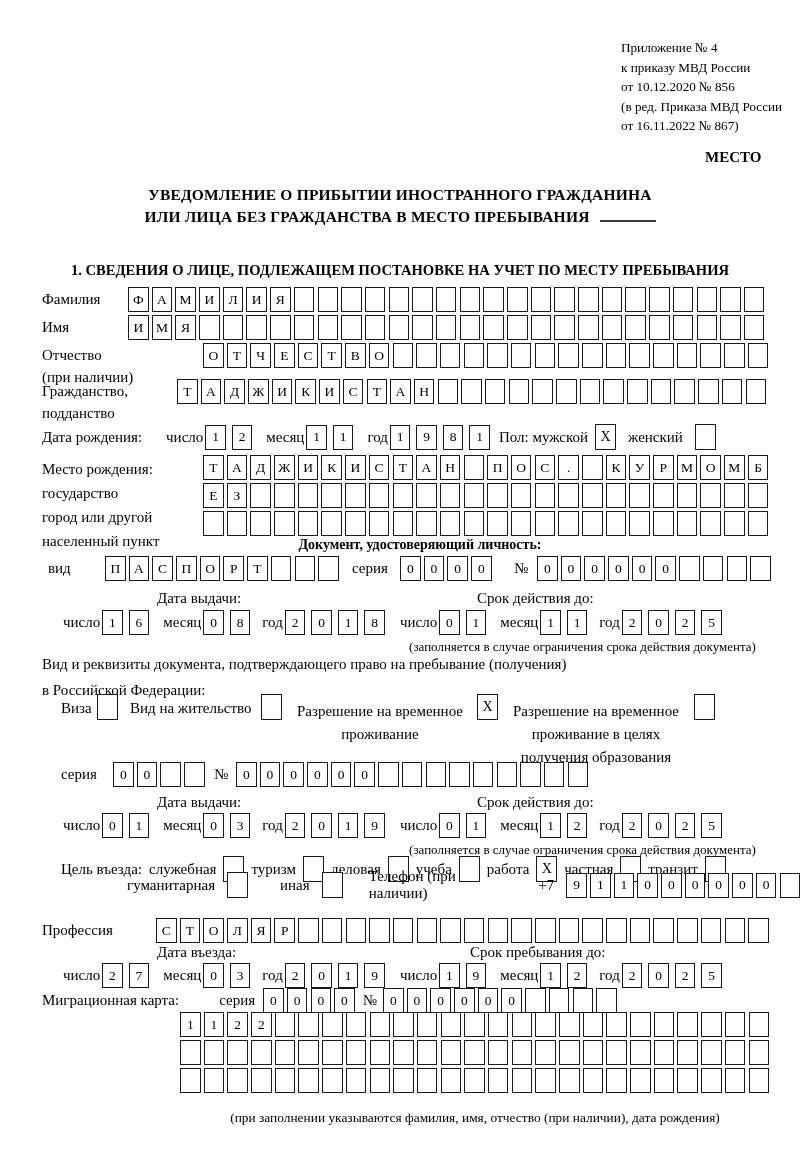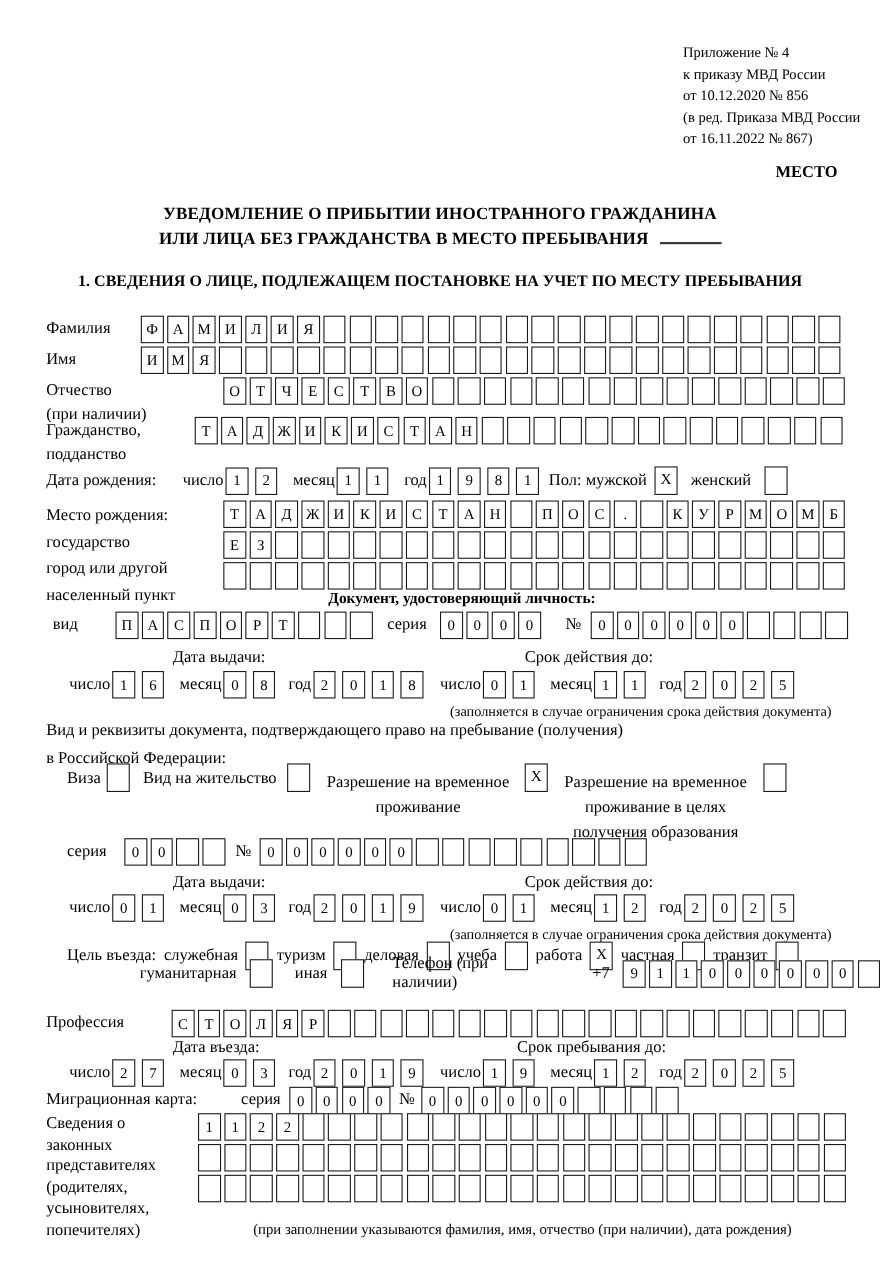--- a/index.html
+++ b/index.html
@@ -3,21 +3,21 @@
 <meta charset="utf-8">
 <style>
   html,body{margin:0;padding:0;background:#fff;}
   .page{position:relative;width:800px;height:1163px;background:#ffffff;overflow:hidden;
         font-family:"Liberation Serif","DejaVu Serif",serif;color:#000;font-size:15px;}
   .abs{position:absolute;}
   .b{font-weight:bold;}
   .hdr{font-size:13.2px;line-height:19.5px;}
   .hdr .gap{margin-top:0;}
   .ttl{text-align:center;font-weight:bold;font-size:15.5px;line-height:22px;letter-spacing:.2px;}
-  .sec{text-align:center;font-weight:bold;font-size:14.6px;}
+  .sec{text-align:center;font-weight:bold;font-size:14.6px;margin-top:14px;}
   .uline{display:inline-block;width:56px;height:14px;border-bottom:2px solid #3a3a3a;margin-left:10px;}
   .cells{display:flex;gap:3.2px;}
   .dcells{display:flex;gap:6px;}
   .cell{box-sizing:border-box;flex:0 0 20.5px;width:20.5px;height:25px;border:1.6px solid #1a1a1a;
         display:flex;align-items:center;justify-content:center;font-size:13.5px;line-height:1;background:#fff;}
   .cbox{box-sizing:border-box;width:21px;height:26px;border:1.7px solid #1a1a1a;display:inline-flex;
         align-items:center;justify-content:center;font-size:14px;flex:0 0 21px;background:#fff;}
   .row{display:flex;align-items:center;}
   .note{font-size:13px;text-align:center;}
   .dlbl{margin-right:2px;}
@@ -454,21 +454,21 @@
     <span>работа</span>
     <span class="cbox">X</span>
     <span>частная</span>
     <span class="cbox"></span>
     <span>транзит</span>
     <span class="cbox"></span>
   </div>
   <div class="abs row" style="left:127px;top:868px;gap:12px;">
     <span>гуманитарная</span>
     <span class="cbox"></span>
-    <span style="margin-left:8px;text-align:right;">иная</span>
+    <span style="margin-left:20px;text-align:right;">иная</span>
     <span class="cbox"></span>
     <span style="margin-left:14px;">Телефон (при наличии)</span>
     <span style="margin-left:22px;">+7</span>
     <span class="cells">
         <span class="cell">9</span>
         <span class="cell">1</span>
         <span class="cell">1</span>
         <span class="cell">0</span>
         <span class="cell">0</span>
         <span class="cell">0</span>
@@ -567,28 +567,20 @@
         <span class="cell">0</span>
         <span class="cell">0</span>
         <span class="cell">0</span>
         <span class="cell"></span>
         <span class="cell"></span>
         <span class="cell"></span>
         <span class="cell"></span>
       </span>
   </div>
 
-  <div class="abs lblcol" style="left:42px;top:1012px;">
-    <div>Сведения о</div>
-    <div>законных</div>
-    <div>представителях</div>
-    <div>(родителях,</div>
-    <div>усыновителях,</div>
-    <div>попечителях)</div>
-  </div>
   <div class="abs cells" style="left:180px;top:1012px;">
       <span class="cell">1</span>
       <span class="cell">1</span>
       <span class="cell">2</span>
       <span class="cell">2</span>
       <span class="cell"></span>
       <span class="cell"></span>
       <span class="cell"></span>
       <span class="cell"></span>
       <span class="cell"></span>

